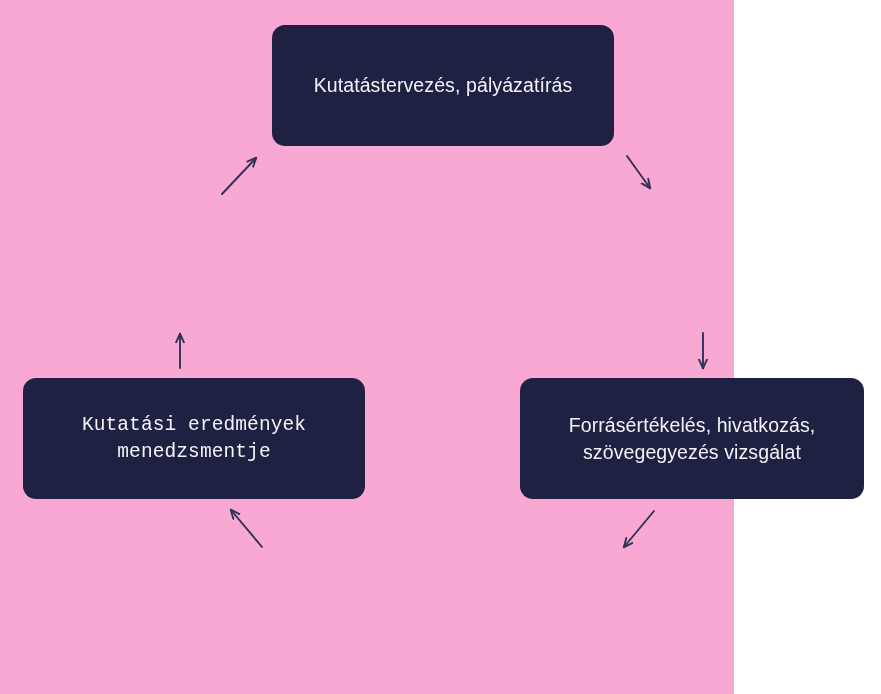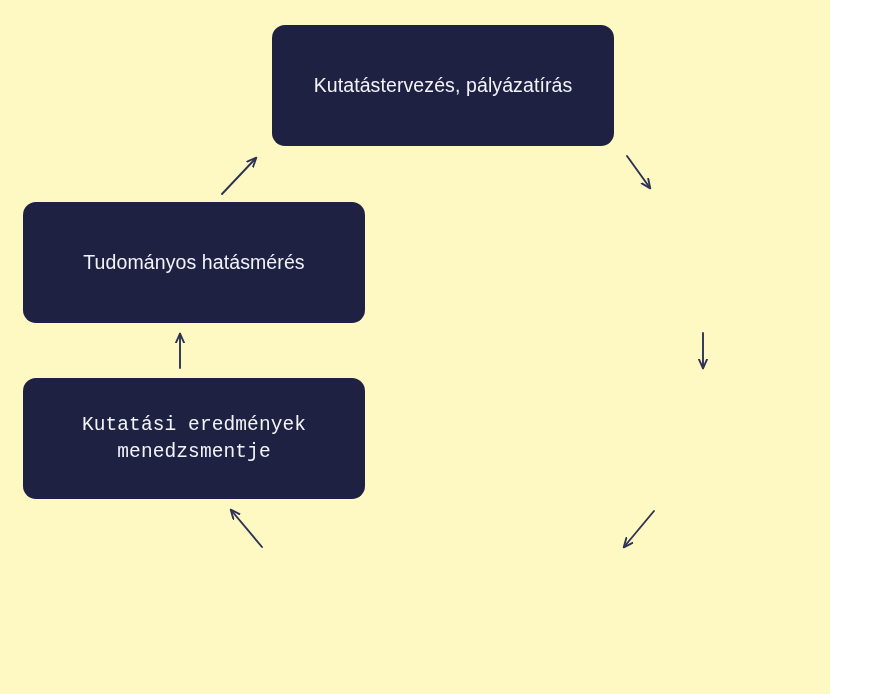--- a/index.html
+++ b/index.html
@@ -8,23 +8,23 @@
     background: #ffffff;
   }
   body {
     width: 881px;
     height: 694px;
     font-family: "Liberation Sans", sans-serif;
     overflow: hidden;
   }
   #diagram {
     position: relative;
-    width: 830px;
+    width: 734px;
     height: 694px;
-    background: #fef9c3;
+    background: #f9a8d4;
   }
   .node {
     position: absolute;
     background: #1e2142;
     border-radius: 13px;
     color: #f2f3f7;
     display: flex;
     align-items: center;
     justify-content: center;
     text-align: center;
@@ -91,24 +91,25 @@
     <g>
       <line x1="222" y1="194" x2="256" y2="158" stroke="#2e3355" stroke-width="1.9" stroke-linecap="round" marker-end="url(#ah)"></line>
     </g>
   </svg>
 
   <div class="node" id="node-top">
     <span class="node-label">Kutatástervezés, pályázatírás</span>
   </div>
 
 
+  <div class="node" id="node-eval">
+    <span class="node-label">Forrásértékelés, hivatkozás,
+szövegegyezés vizsgálat</span>
+  </div>
 
 
   <div class="node" id="node-results">
     <span class="node-label">Kutatási eredmények
 menedzsmentje</span>
   </div>
 
-  <div class="node" id="node-impact">
-    <span class="node-label">Tudományos hatásmérés</span>
-  </div>
 
 </div>
 
 </body></html>

